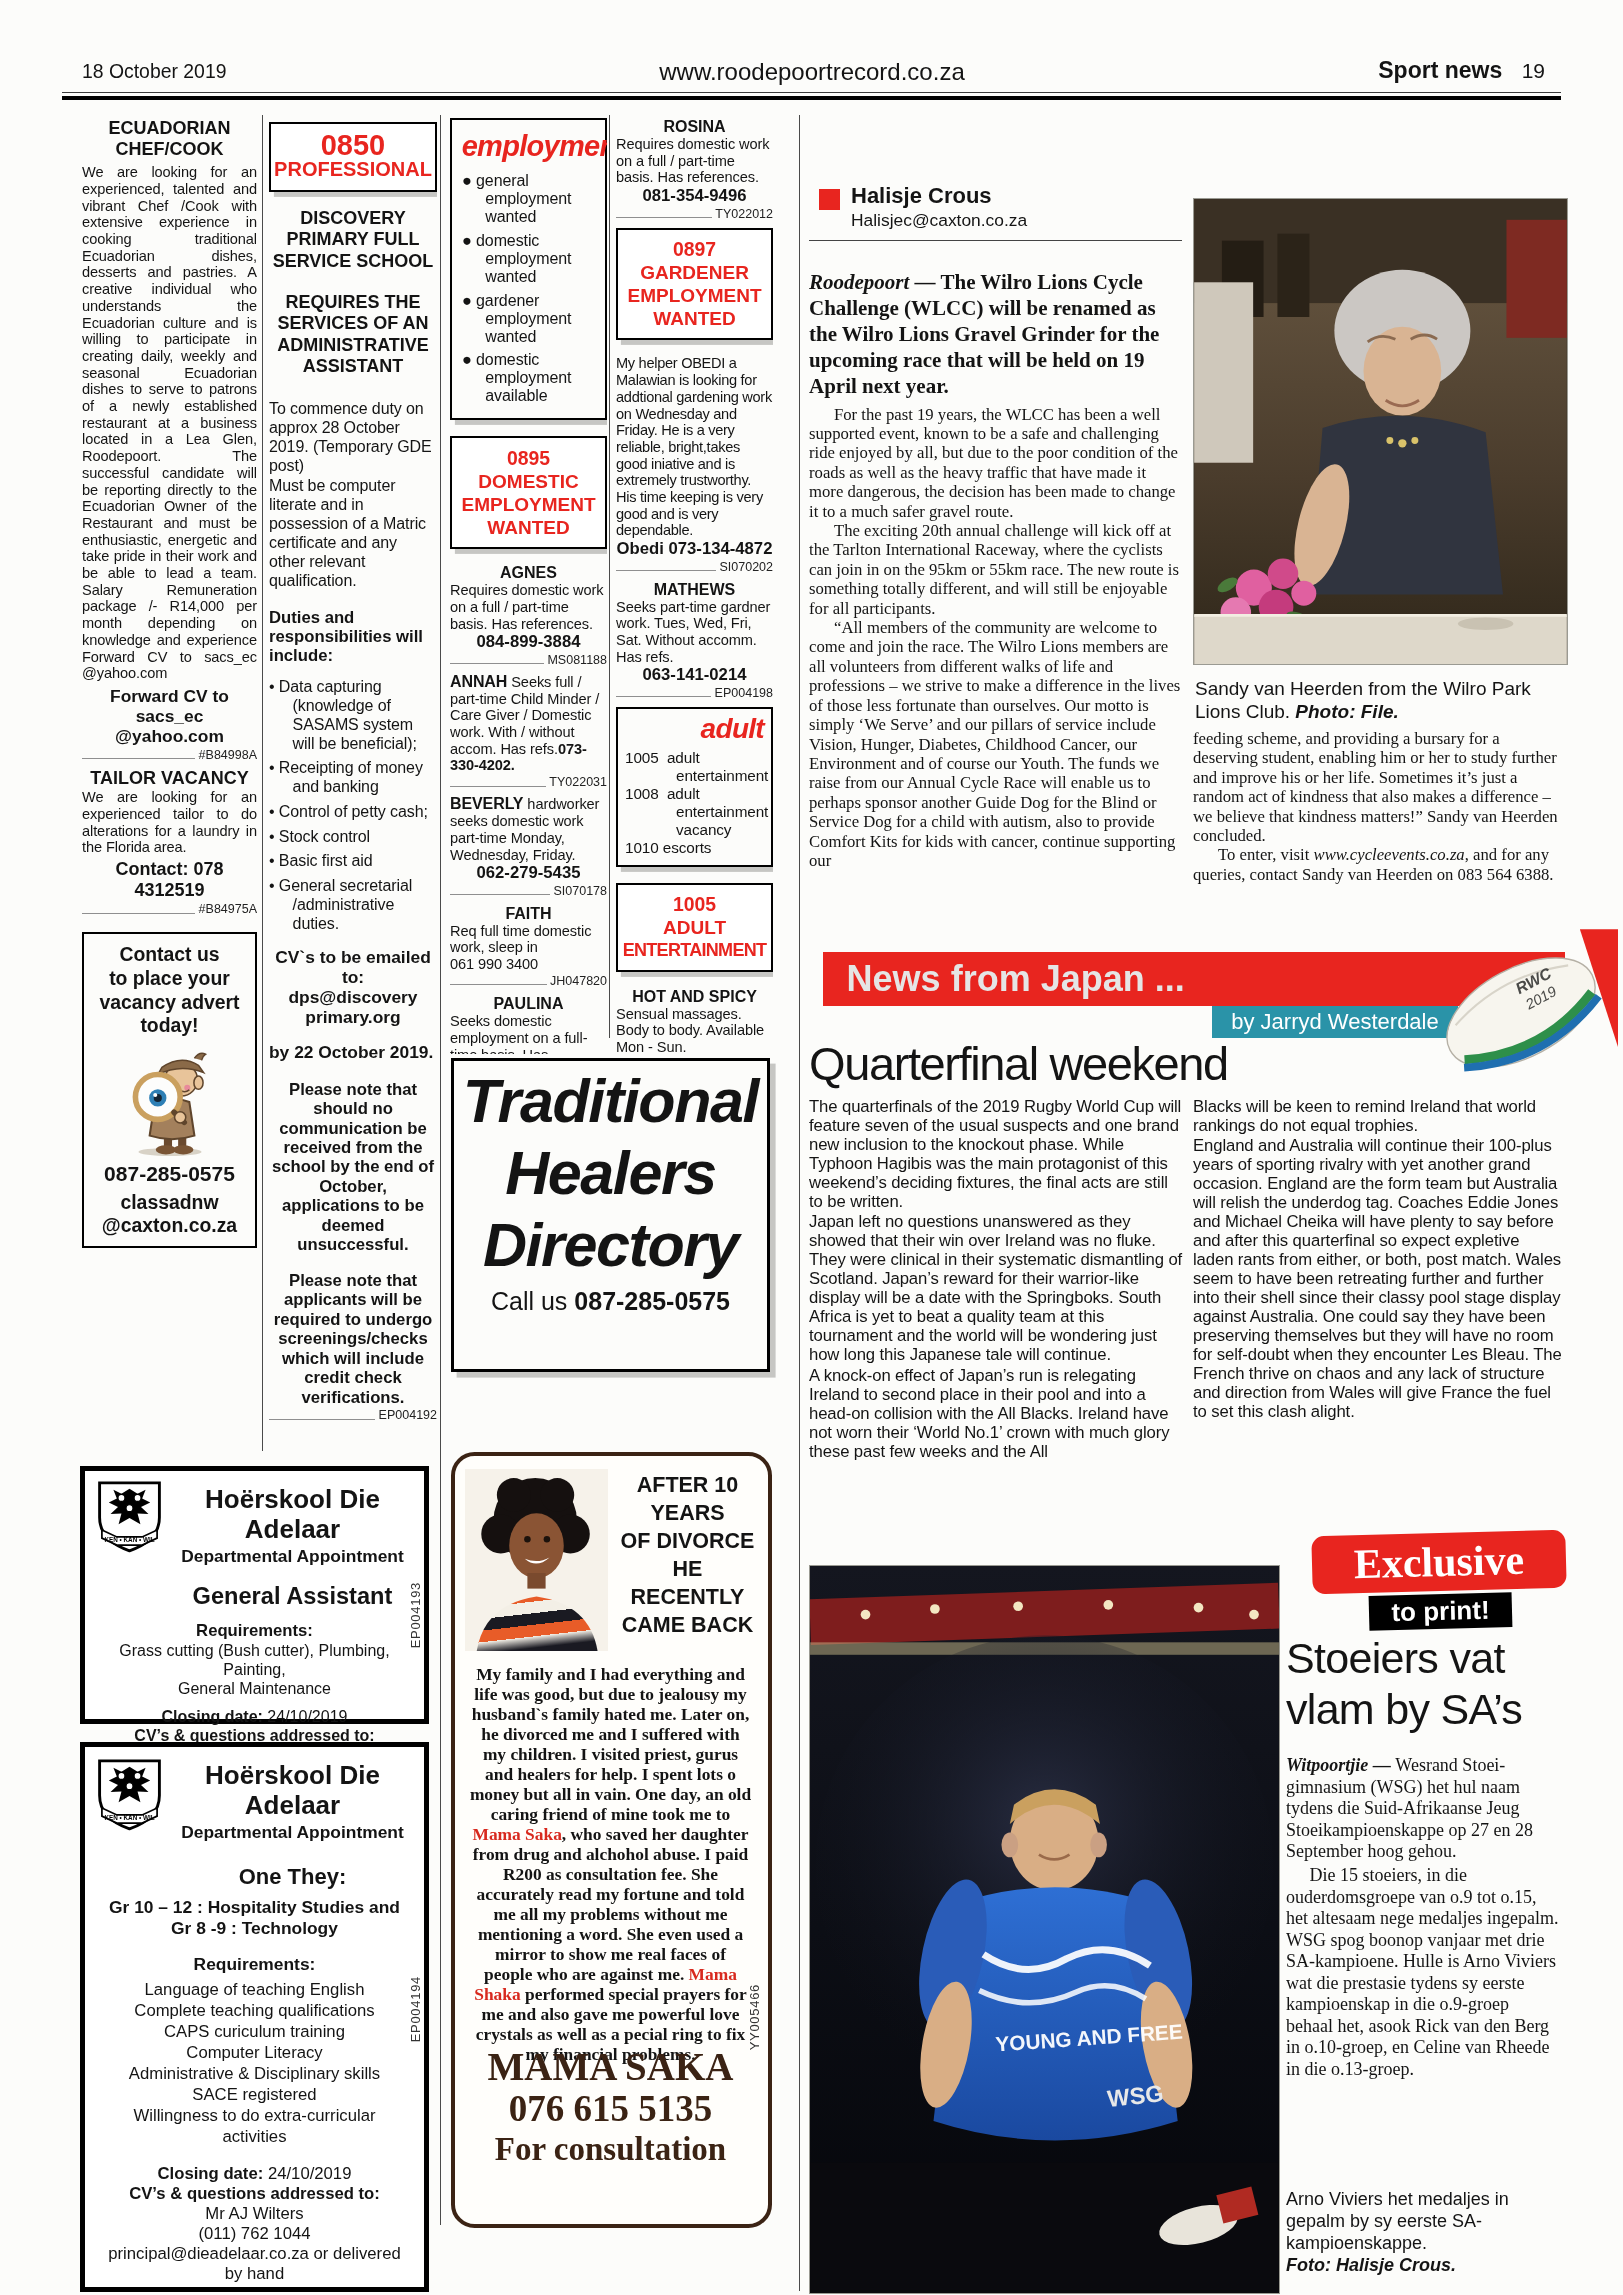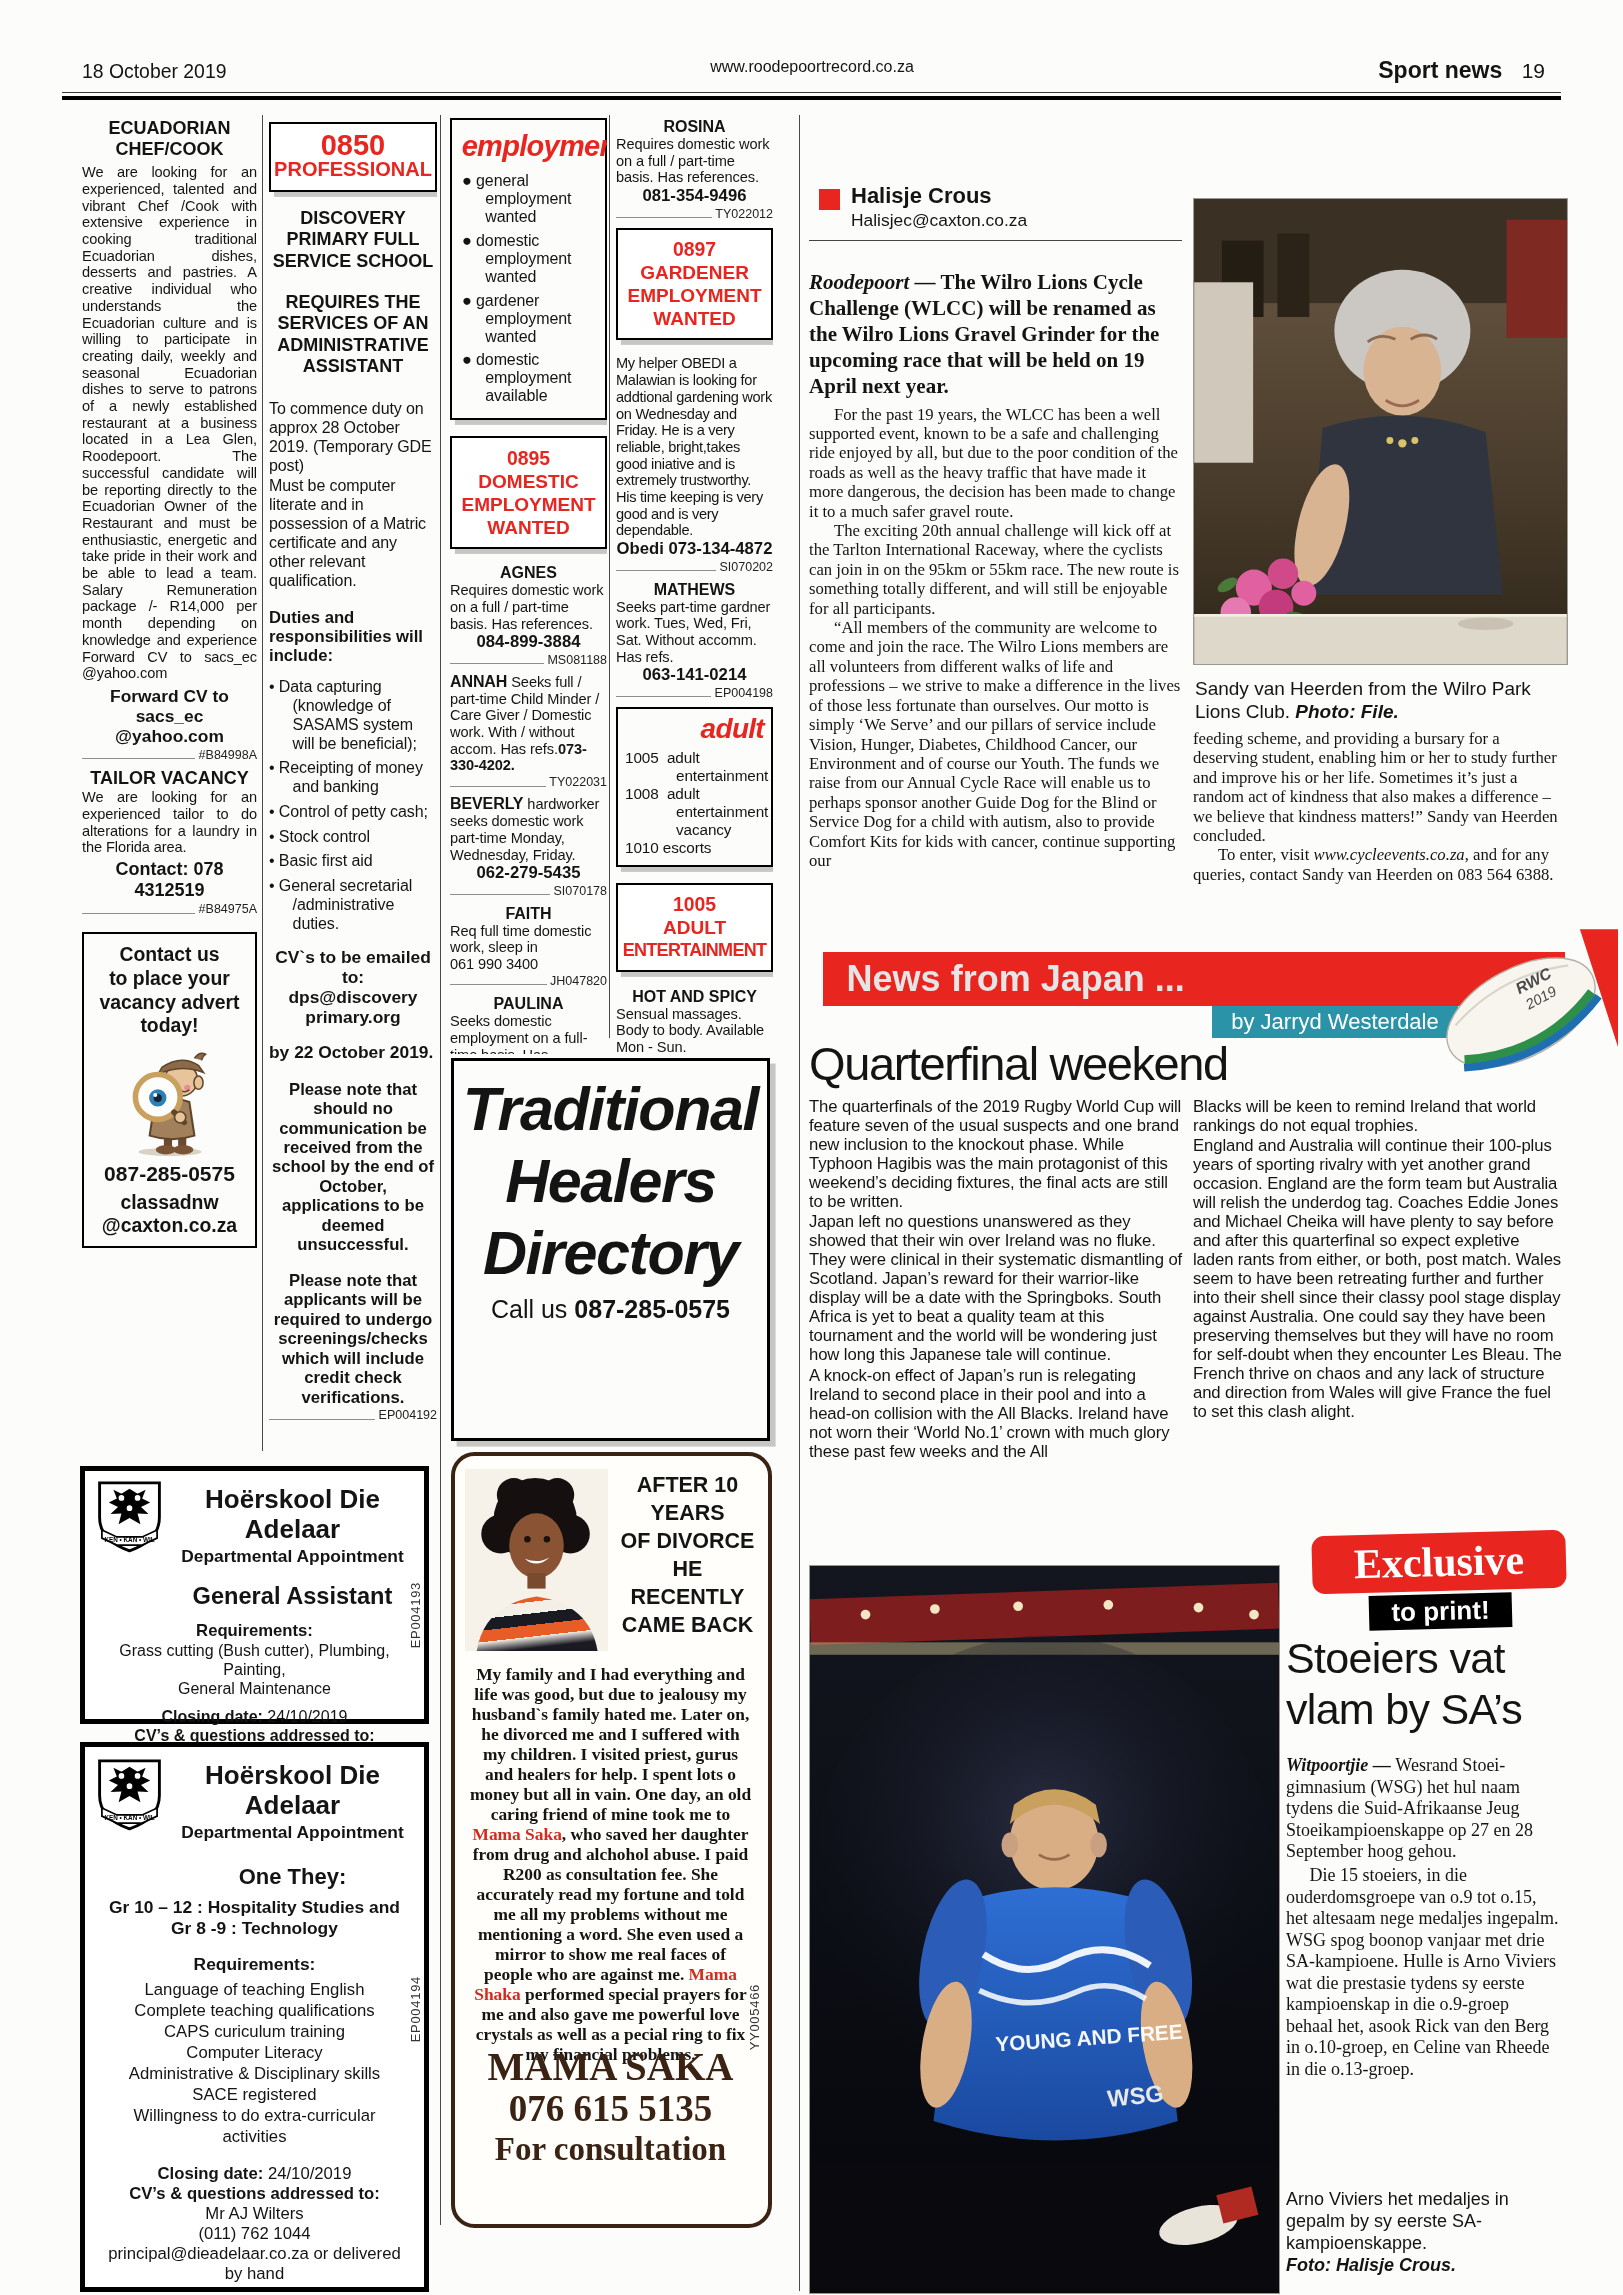--- a/index.html
+++ b/index.html
@@ -31,21 +31,21 @@
   .jp{font-size:16.7px;line-height:19px;margin:0 0 1.4px 0;letter-spacing:-0.1px;}
   .schoolbox{border:5.6px solid #000;background:#fff;}
   .sch-inner{padding:12.5px 15.3px;text-align:center;position:relative;height:100%;box-sizing:border-box;}
 </style>
 </head>
 <body>
 
 <div class="page">
 
   <div class="ab" style="left:82px;top:60px;font-size:19.4px;">18 October 2019</div>
-  <div class="ab ctr" style="left:0;top:58px;width:1624px;font-size:16px;text-align:center;">www.roodepoortrecord.co.za</div>
+  <div class="ab ctr" style="left:0;top:58px;width:1624px;font-size:24px;text-align:center;">www.roodepoortrecord.co.za</div>
   <div class="ab" style="left:1284px;top:57px;width:261px;display:flex;justify-content:flex-end;gap:19.4px;align-items:baseline;">
     <span class="b" style="font-size:23px;">Sport news</span>
     <span style="font-size:21px;">19</span>
   </div>
   <div class="ab" style="left:62px;top:92px;width:1499px;height:1.4px;background:#3a3a3a;"></div>
   <div class="ab" style="left:62px;top:96px;width:1499px;height:3.5px;background:#000;"></div>
 
   <div class="ab vline" style="left:262px;top:115px;height:1336px;"></div>
   <div class="ab vline" style="left:440px;top:115px;height:2110px;"></div>
   <div class="ab vline" style="left:609px;top:115px;height:923px;"></div>
@@ -237,21 +237,21 @@
       <div style="font-size:18px;line-height:23px;letter-spacing:-0.7px;">ENTERTAINMENT</div>
     </div>
     <div>
       <div class="nm">HOT AND SPICY</div>
       <div class="sc">Sensual massages. Body to body. Available Mon - Sun.</div>
 
     </div>
 
   </div>
 
-  <div class="ab" style="left:451px;top:1058px;width:319px;height:383px;border:3.5px solid #000;box-shadow:5.6px 5.6px 0 #c6c6c3;box-sizing:border-box;text-align:center;padding-top:12px;">
+  <div class="ab" style="left:451px;top:1058px;width:319px;height:314px;border:3.5px solid #000;box-shadow:5.6px 5.6px 0 #c6c6c3;box-sizing:border-box;text-align:center;padding-top:4px;">
     <div class="b i" style="font-size:61px;line-height:72px;letter-spacing:-1.4px;">
       <span>Traditional</span><br>
       <span>Healers</span><br>
       <span>Directory</span>
     </div>
     <div style="font-size:25px;margin-top:5.6px;">
       <span>Call us </span><span class="b">087-285-0575</span>
     </div>
   </div>
 

